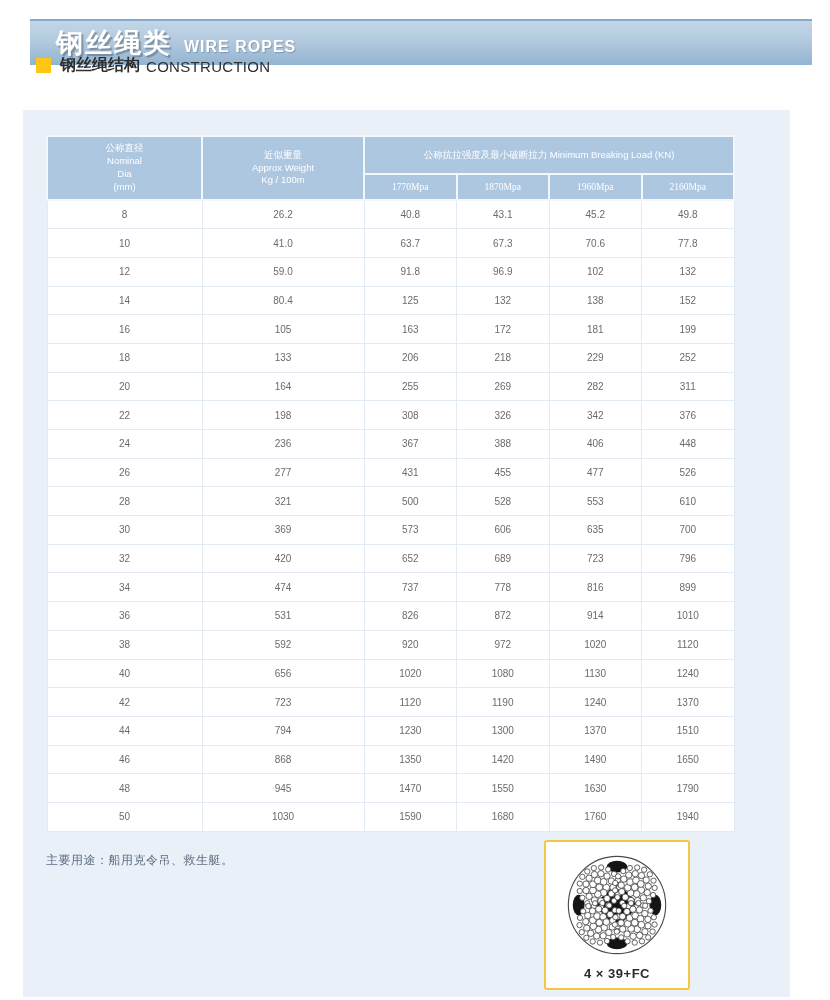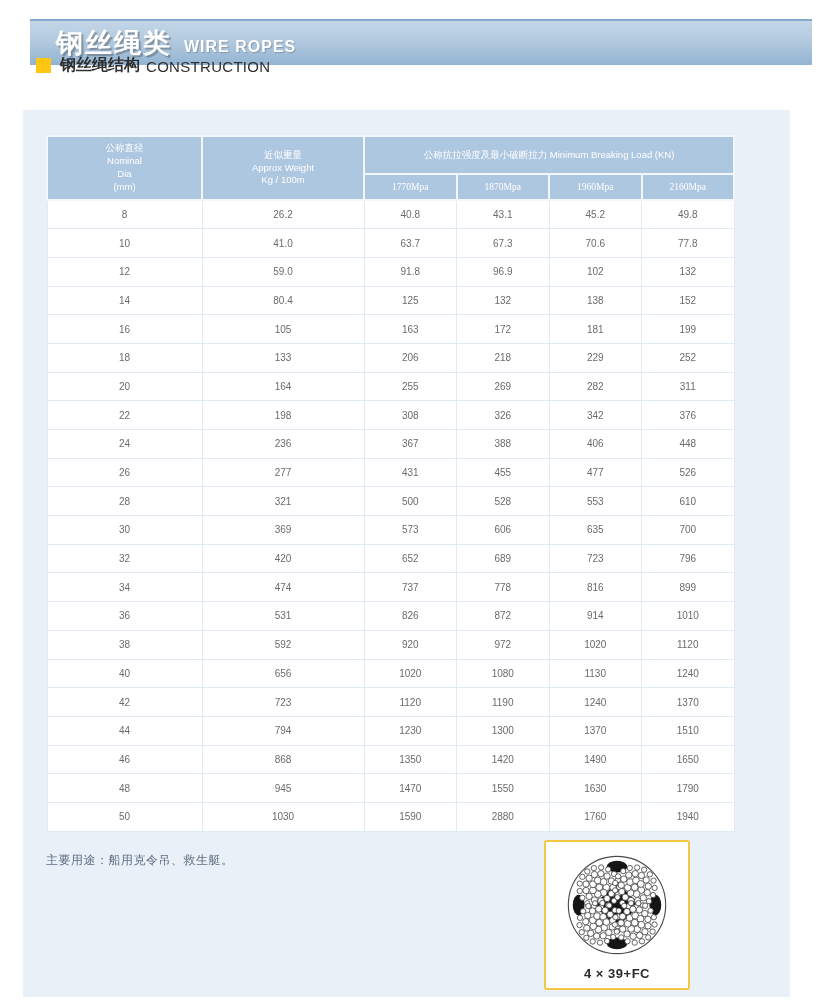--- a/index.html
+++ b/index.html
@@ -364,21 +364,21 @@
             <td>945</td>
             <td>1470</td>
             <td>1550</td>
             <td>1630</td>
             <td>1790</td>
           </tr>
           <tr>
             <td>50</td>
             <td>1030</td>
             <td>1590</td>
-            <td>2880</td>
+            <td>1680</td>
             <td>1760</td>
             <td>1940</td>
           </tr>
         </tbody>
     </table>
 
     <div class="usage-note">主要用途：船用克令吊、救生艇。</div>
 
     <div class="rope-card">
       <svg class="rope-svg" viewBox="0 0 160 160">

